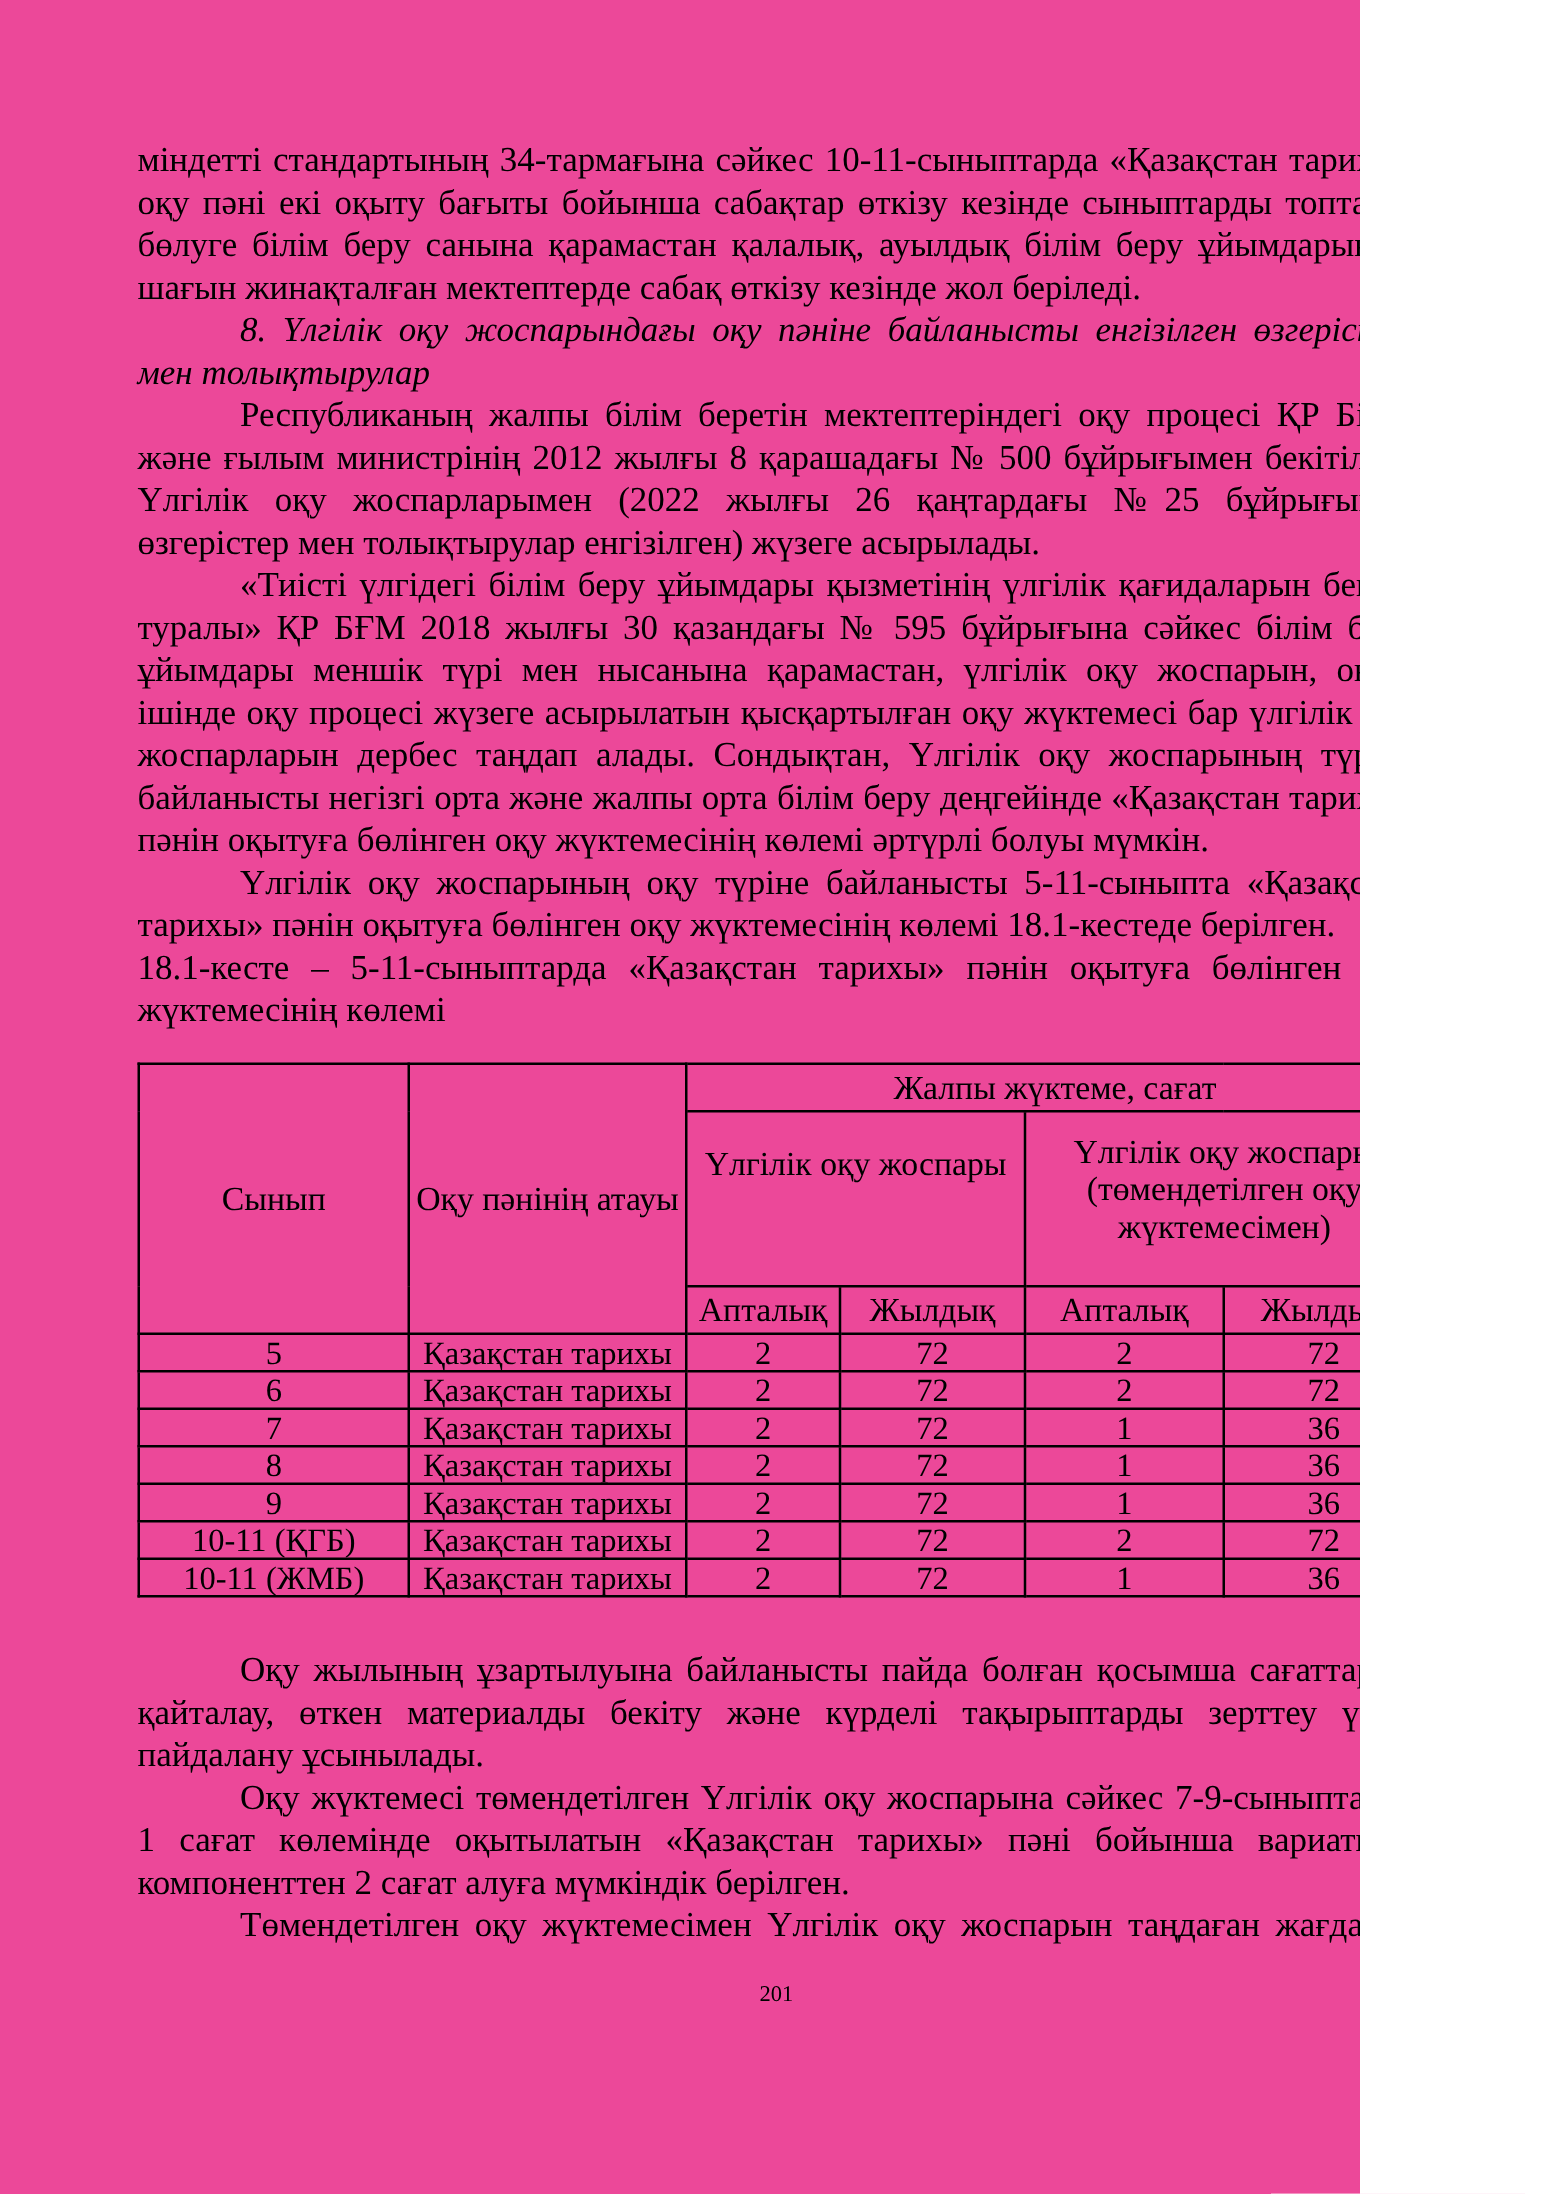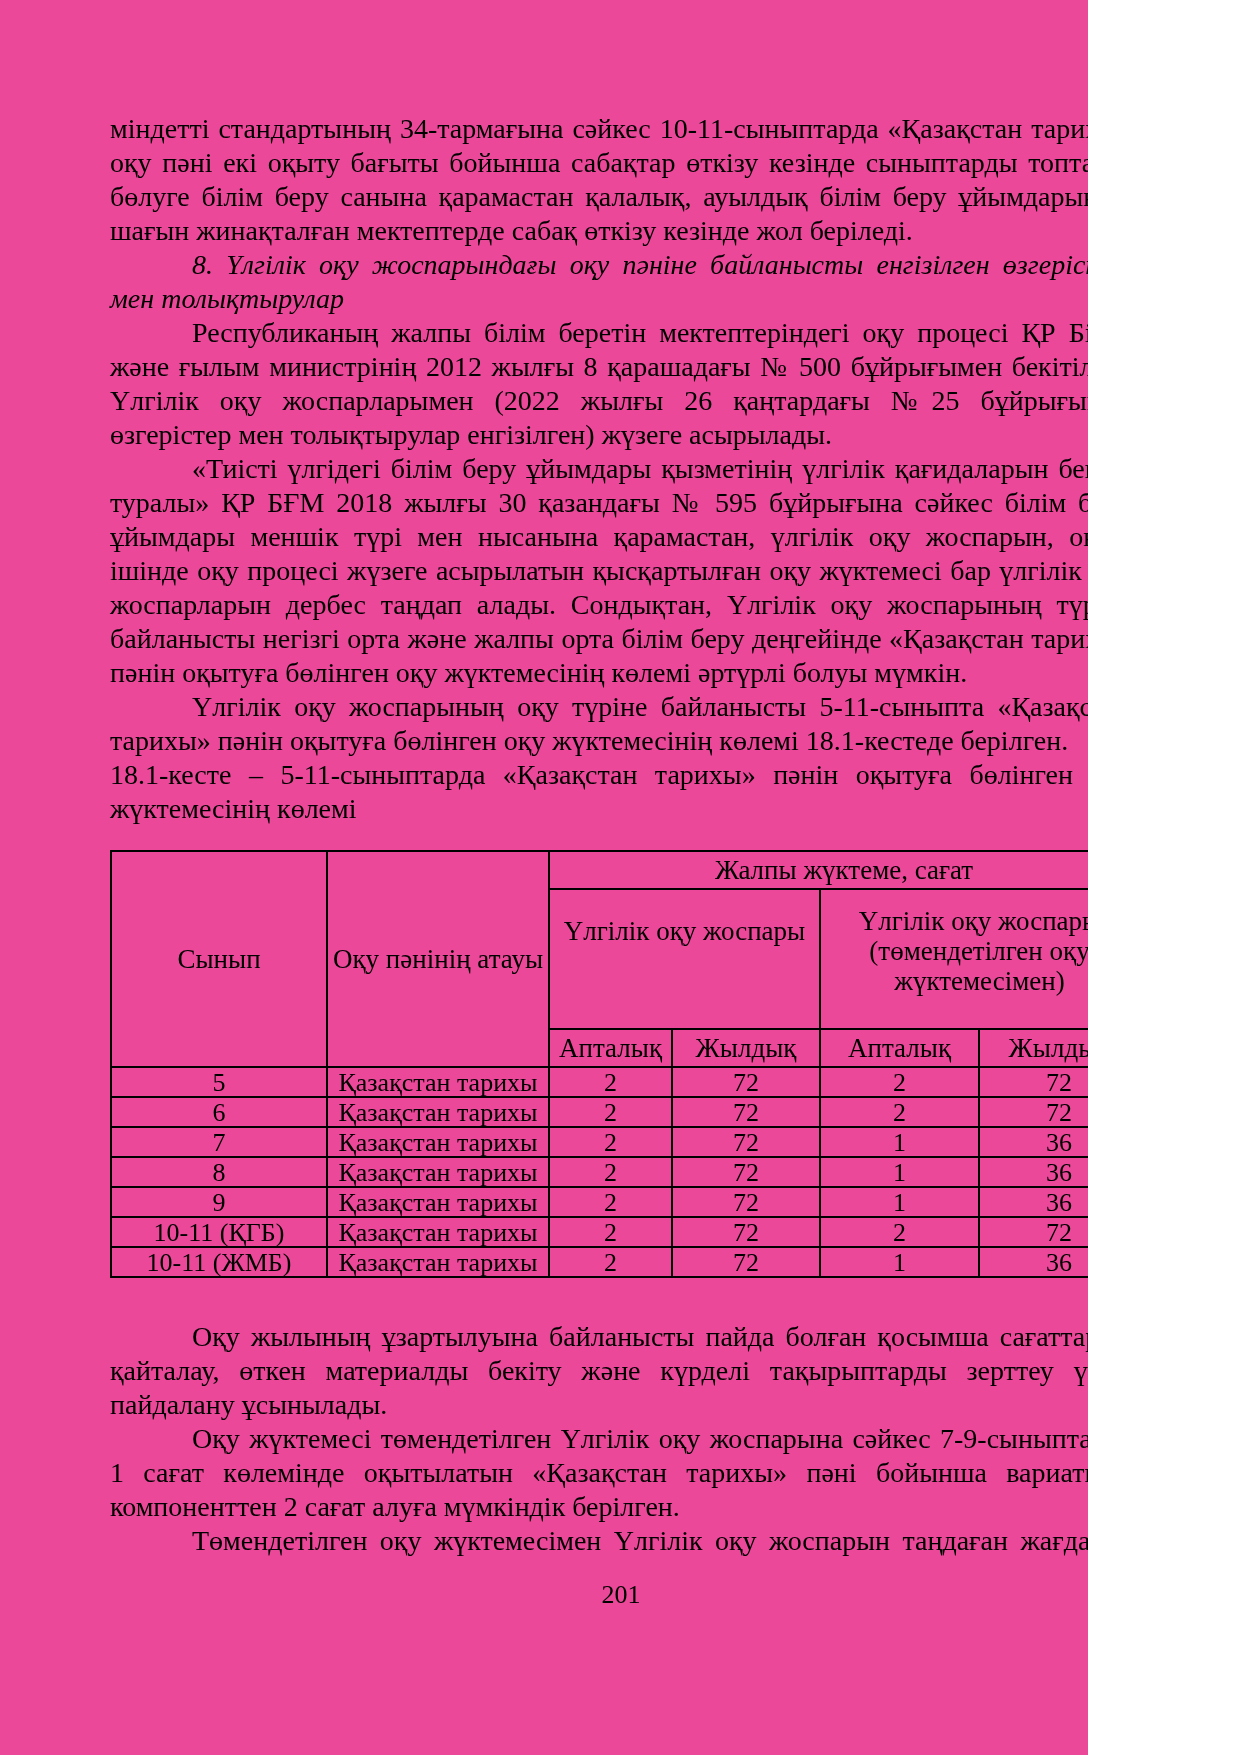--- a/index.html
+++ b/index.html
@@ -48,21 +48,21 @@
   tr.hr1 td { height: 36px; }
   tr.hr2 td { height: 112px; vertical-align: top; padding-top: 16px; }
   tr.hr2 td.plan1 { padding-top: 26px; }
   tr.hr3 td { height: 36px; }
   tr.body-row td { height: 28px; font-size: 26px; line-height: 27px; }
   td.subject-cell { text-align: left; padding-left: 12px; }
 
   .pagenum {
     margin-top: 22px;
     text-align: center;
-    font-size: 26px;
+    font-size: 18px;
     line-height: 30px;
   }
 </style>
 </head>
 <body>
 
 <div class="page">
   <div class="content">
 
     <p>міндетті стандартының 34-тармағына сәйкес 10-11-сыныптарда «Қазақстан тарихы» оқу пәні екі оқыту бағыты бойынша сабақтар өткізу кезінде сыныптарды топтарға бөлуге білім беру санына қарамастан қалалық, ауылдық білім беру ұйымдарында, шағын жинақталған мектептерде сабақ өткізу кезінде жол беріледі.</p>

